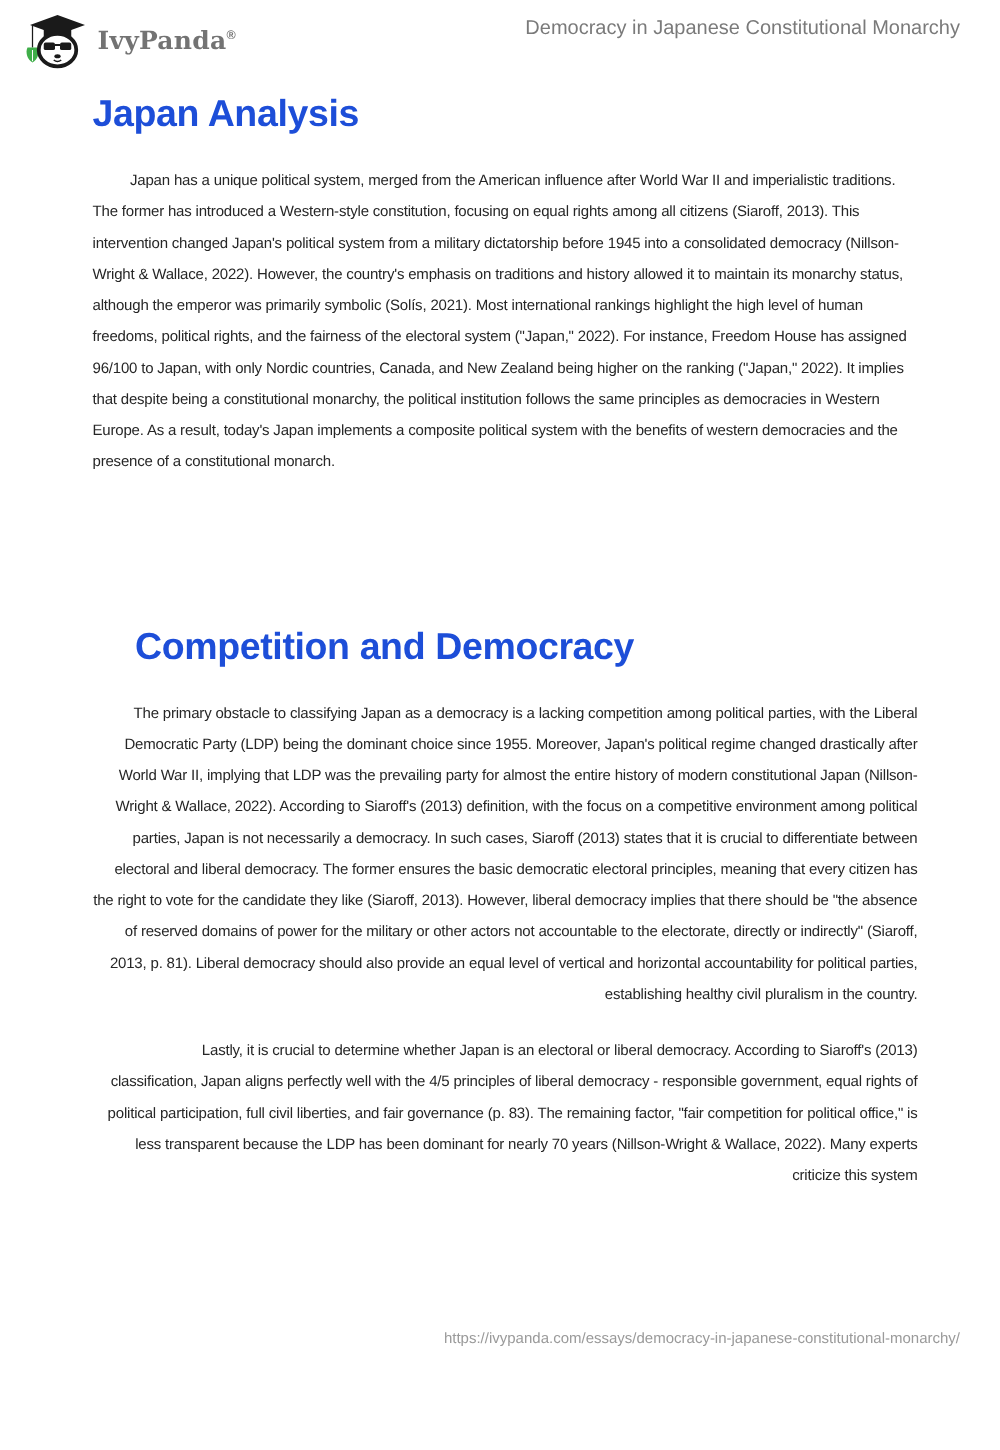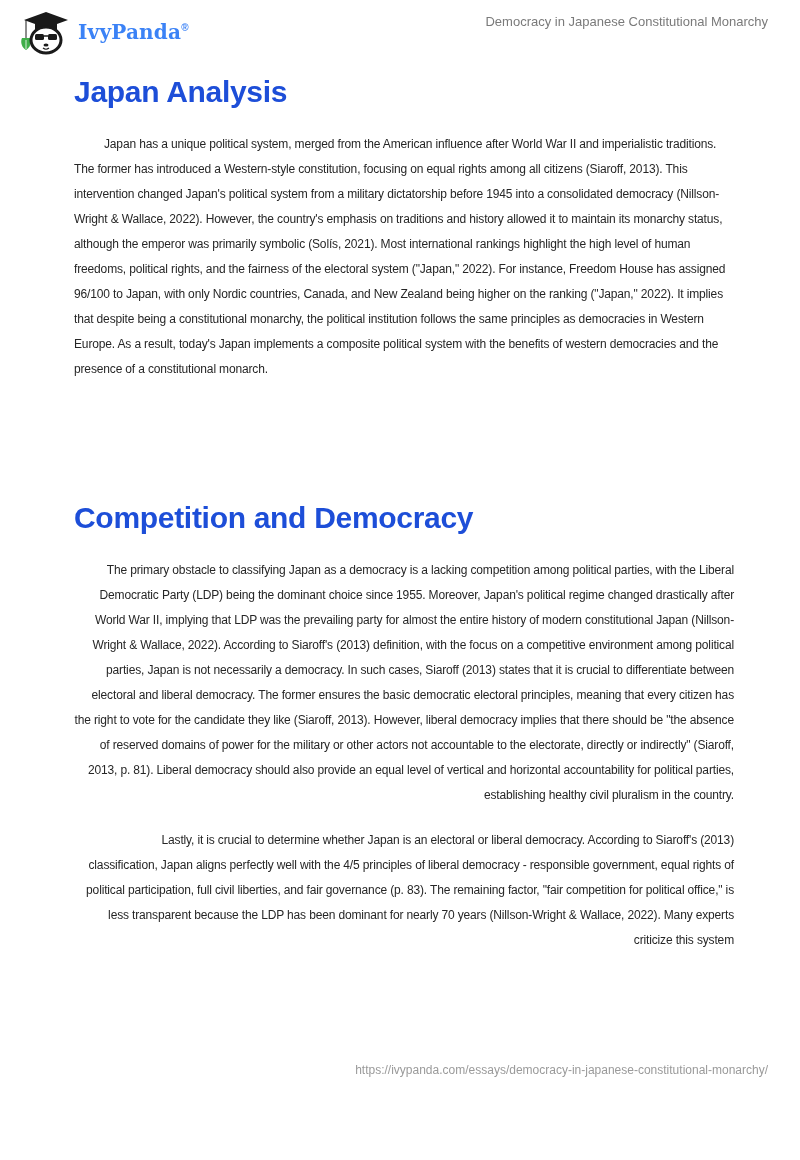--- a/index.html
+++ b/index.html
@@ -1,28 +1,28 @@
 <!DOCTYPE html>
 <html><head>
 <meta charset="utf-8">
 <style>
   html, body { margin: 0; padding: 0; background: #ffffff; }
   body { width: 800px; height: 1160px; position: relative; overflow: hidden; font-family: "Liberation Sans", sans-serif; color: #222222; }
   .header { position: absolute; left: 0; top: 0; width: 800px; height: 60px; }
   .logo { position: absolute; left: 18px; top: 8px; display: flex; align-items: center; }
   .logo-icon { width: 56px; height: 48px; }
-  .logo-text { font-family: "DejaVu Serif", serif; font-weight: bold; font-size: 20px; color: #3b82f6; margin-left: 4px; letter-spacing: 0.2px; text-align: center; }
+  .logo-text { font-family: "DejaVu Serif", serif; font-weight: bold; font-size: 20px; color: #737373; margin-left: 4px; letter-spacing: 0.2px; text-align: center; }
   .logo-reg { font-size: 10px; vertical-align: super; font-family: "Liberation Sans", sans-serif; font-weight: bold; }
-  .doc-title { position: absolute; right: 32px; top: 14px; font-size: 13px; color: #7a7a7a; }
+  .doc-title { position: absolute; right: 32px; top: 14px; font-size: 16px; color: #7a7a7a; }
   .content { position: absolute; left: 74px; top: 72px; width: 660px; }
   h2 { font-size: 30px; font-weight: bold; margin: 0; line-height: 40px; color: #1d4ed8; letter-spacing: -0.3px; }
   p { font-size: 12px; line-height: 25px; margin: 0; text-indent: 30px; color: #262626; letter-spacing: -0.15px; }
   .h-japan { position: absolute; top: 0; }
   .p1 { position: absolute; top: 60px; }
-  .h-comp { position: absolute; top: 426px; }
+  .h-comp { position: absolute; top: 426px; margin-left: 34px; }
   .p2 { position: absolute; top: 486px; text-align: right; }
   .footer-url { position: absolute; right: 32px; top: 1063px; font-size: 12px; color: #9a9a9a; text-align: center; }
 </style>
 </head>
 <body>
 
 <div class="header">
   <div class="logo">
     <svg class="logo-icon" viewBox="0 0 56 48">
 

